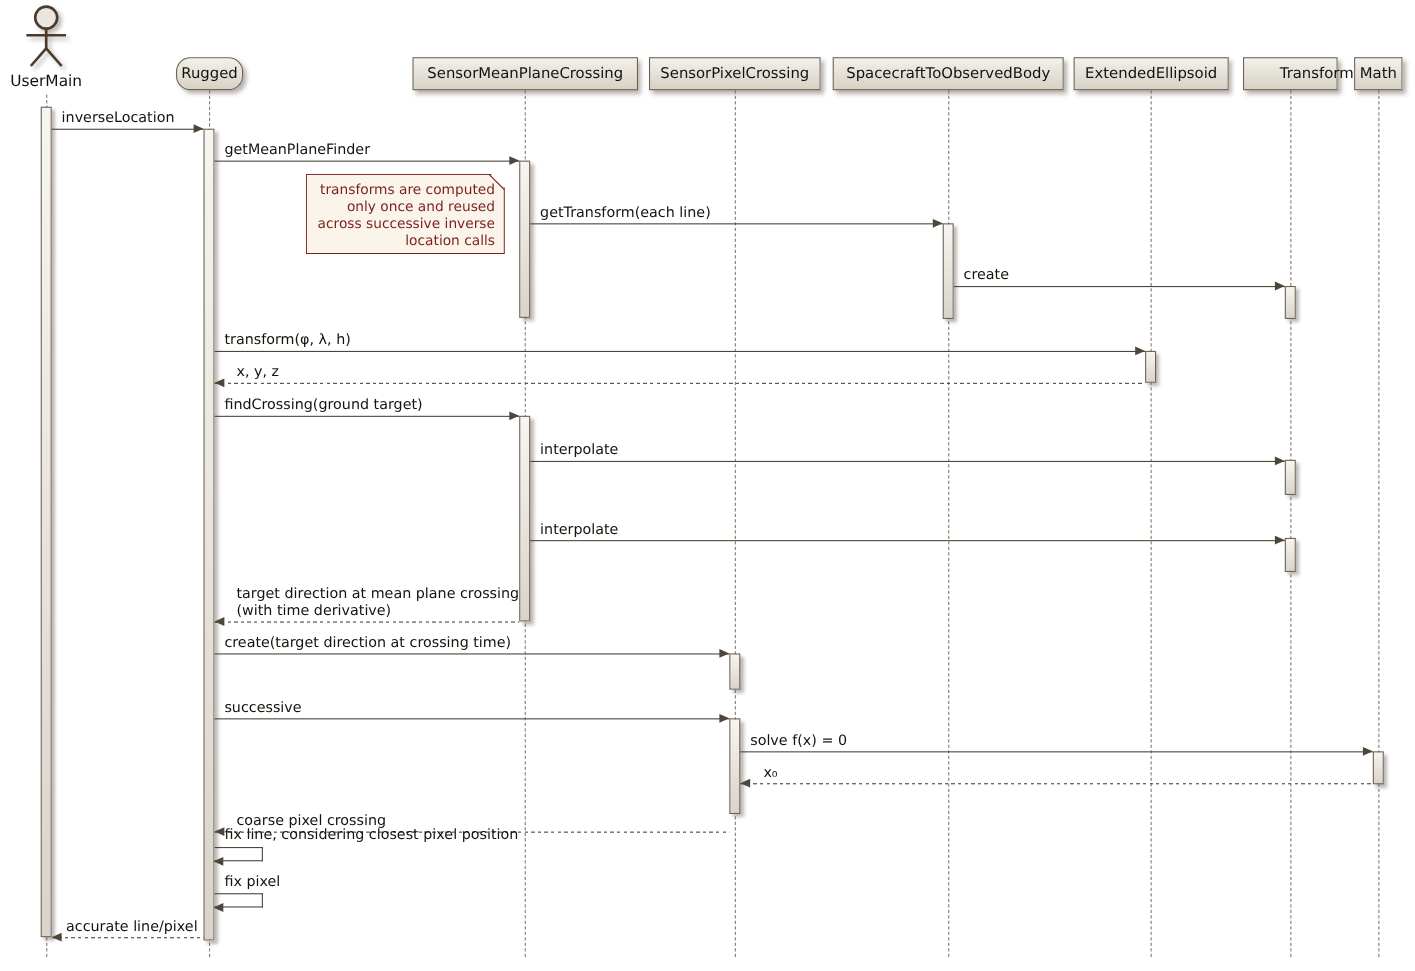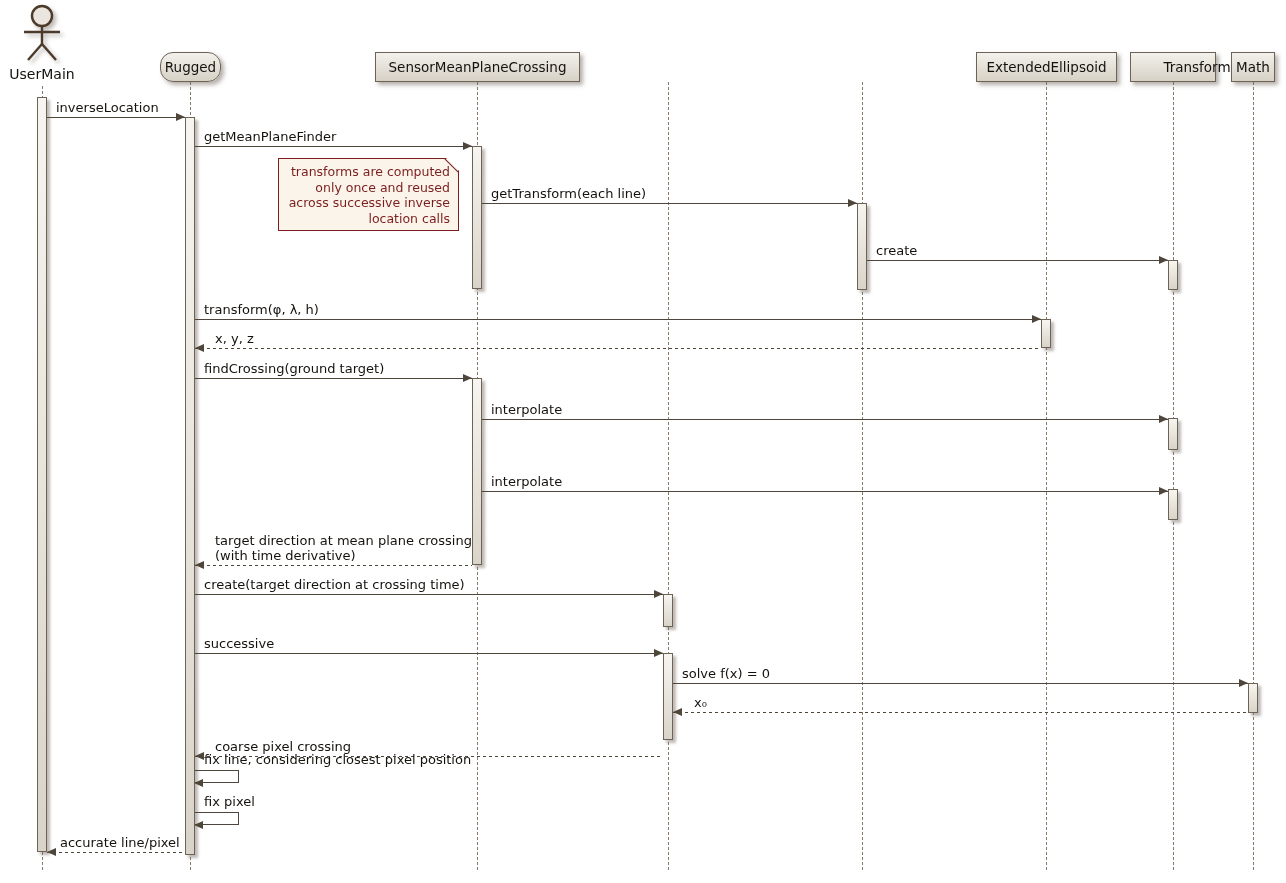--- a/index.html
+++ b/index.html
@@ -73,20 +73,26 @@
       <line x1="26" y1="40" x2="40" y2="56" stroke="#4C3A2A" stroke-width="2.4"></line>
     </svg>
   </div>
   <div class="actor-label"><span>UserMain</span></div>
 
   <div class="phead" style="left:160px;width:61px;border-radius:13px;">
       <span>Rugged</span>
     </div>
   <div class="phead" style="left:375px;width:205px;">
       <span>SensorMeanPlaneCrossing</span>
+    </div>
+  <div class="phead" style="left:590px;width:156px;">
+      <span>SensorPixelCrossing</span>
+    </div>
+  <div class="phead" style="left:757px;width:210px;">
+      <span>SpacecraftToObservedBody</span>
     </div>
   <div class="phead" style="left:976px;width:141px;">
       <span>ExtendedEllipsoid</span>
     </div>
   <div class="phead" style="left:1130px;width:86px;padding-left:48px;">
       <span>Transform</span>
     </div>
   <div class="phead" style="left:1231px;width:44px;">
       <span>Math</span>
     </div>

